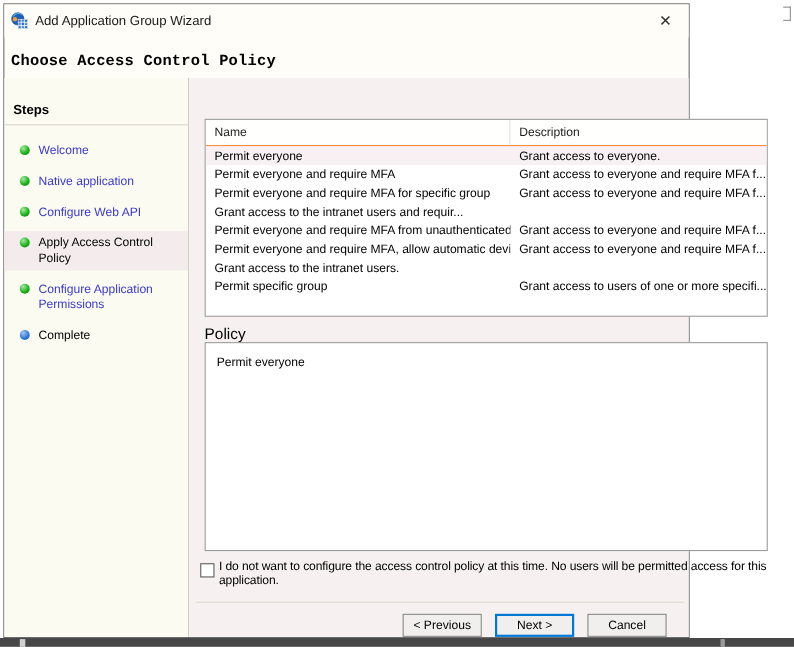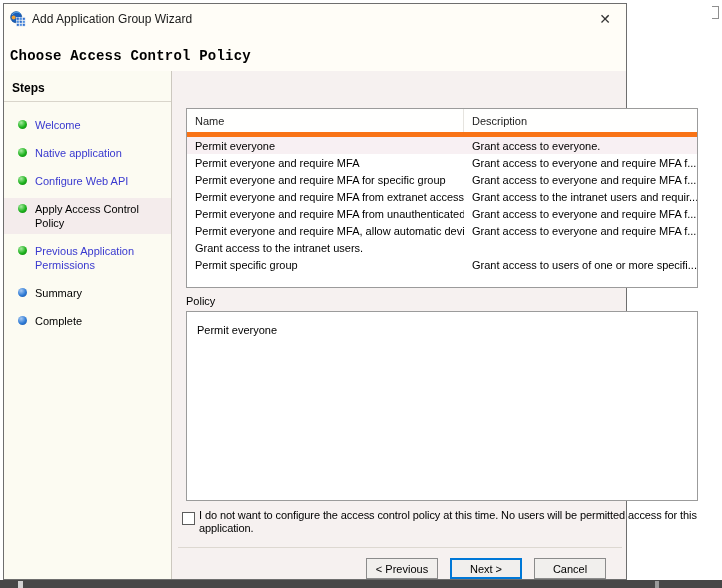--- a/index.html
+++ b/index.html
@@ -30,21 +30,21 @@
     position:absolute;left:6px;top:44px;
     font-size:14px;font-weight:bold;letter-spacing:.2px;color:#000;font-family:Liberation Mono, monospace;
   }
   .wizard-body{position:absolute;left:0;top:67px;right:0;bottom:0;}
   
   .sidebar{
     position:absolute;left:0;top:0;bottom:0;width:168px;
     background:#fcfbf2;border-right:1px solid #ccc8bf;box-sizing:border-box;
     padding:10px 8px 0 8px;
   }
-  .steps-title{font-size:12px;font-weight:bold;margin-bottom:6px;}
+  .steps-title{font-size:12px;font-weight:bold;margin-bottom:6px;margin-top:12px;}
   .steps-divider{height:1px;background:#d9d5cb;margin:0 -8px 12px -8px;}
   .step-item{
     display:flex;align-items:flex-start;gap:8px;
     font-size:11px;line-height:14px;
     padding:4px 4px 4px 6px;margin:0 -8px 6px -8px;
     padding-left:14px;cursor:pointer;
   }
   .step-item .bullet{
     width:9px;height:9px;border-radius:50%;flex:0 0 auto;margin-top:2px;
   }
@@ -55,30 +55,30 @@
   
   .content{
     position:absolute;left:168px;right:0;top:0;bottom:0;
     background:#f6f1f0;
   }
   .list-label{position:absolute;left:14px;top:16px;font-size:11px;margin-top:36px;}
   .acp-table{
     position:absolute;left:14px;top:37px;width:512px;height:180px;
     background:#fff;border:1px solid #9b9b9b;box-sizing:border-box;overflow:hidden;
   }
-  .t-header{display:flex;height:23px;border-bottom:5px solid #f97316;background:#fffffe;}
+  .t-header{display:flex;height:23px;border-bottom:1px solid #f97316;background:#fffffe;}
   .t-header .cell{font-size:11px;color:#222;display:flex;align-items:center;}
   .cell-name{width:277px;padding-left:8px;box-sizing:border-box;flex:0 0 auto;}
   .cell-desc{flex:1 1 auto;padding-left:8px;box-sizing:border-box;min-width:0;}
   .t-header .cell-name{border-right:1px solid #e6e4df;}
   .t-row{display:flex;height:17px;align-items:center;cursor:default;}
   .t-row .cell{font-size:11px;white-space:nowrap;overflow:hidden;}
   .t-row.selected{background:#f8f0f3;}
   
-  .policy-label{position:absolute;left:14px;top:224px;font-size:11px;}
+  .policy-label{position:absolute;left:14px;top:224px;font-size:14px;}
   .policy-box{
     position:absolute;left:14px;top:240px;width:512px;height:190px;
     background:#fff;border:1px solid #9b9b9b;box-sizing:border-box;
     font-size:11px;padding:12px 10px;
   }
   
   .checkbox-row{position:absolute;left:10px;top:438px;width:520px;display:flex;gap:4px;}
   .checkbox{
     width:13px;height:13px;background:#fff;border:1px solid #5c5c5c;
     box-sizing:border-box;flex:0 0 auto;margin-top:3px;cursor:pointer;
@@ -151,25 +151,21 @@
       <div class="step-item">
         <span class="bullet bullet-green"></span>
         <span class="step-link">Configure Web API</span>
       </div>
       <div class="step-item step-current">
         <span class="bullet bullet-green"></span>
         <span>Apply Access Control Policy</span>
       </div>
       <div class="step-item">
         <span class="bullet bullet-green"></span>
-        <span class="step-link">Previous Application Permissions</span>
-      </div>
-      <div class="step-item">
-        <span class="bullet bullet-blue"></span>
-        <span>Summary</span>
+        <span class="step-link">Configure Application Permissions</span>
       </div>
       <div class="step-item">
         <span class="bullet bullet-blue"></span>
         <span>Complete</span>
       </div>
     </div>
 
     <div class="content">
 
       <div class="list-label">Choose an access control policy:</div>
@@ -185,21 +181,20 @@
         </div>
         <div class="t-row">
           <div class="cell cell-name">Permit everyone and require MFA</div>
           <div class="cell cell-desc">Grant access to everyone and require MFA f...</div>
         </div>
         <div class="t-row">
           <div class="cell cell-name">Permit everyone and require MFA for specific group</div>
           <div class="cell cell-desc">Grant access to everyone and require MFA f...</div>
         </div>
         <div class="t-row">
-          <div class="cell cell-name">Permit everyone and require MFA from extranet access</div>
           <div class="cell cell-desc">Grant access to the intranet users and requir...</div>
         </div>
         <div class="t-row">
           <div class="cell cell-name">Permit everyone and require MFA from unauthenticated ...</div>
           <div class="cell cell-desc">Grant access to everyone and require MFA f...</div>
         </div>
         <div class="t-row">
           <div class="cell cell-name">Permit everyone and require MFA, allow automatic devi...</div>
           <div class="cell cell-desc">Grant access to everyone and require MFA f...</div>
         </div>

